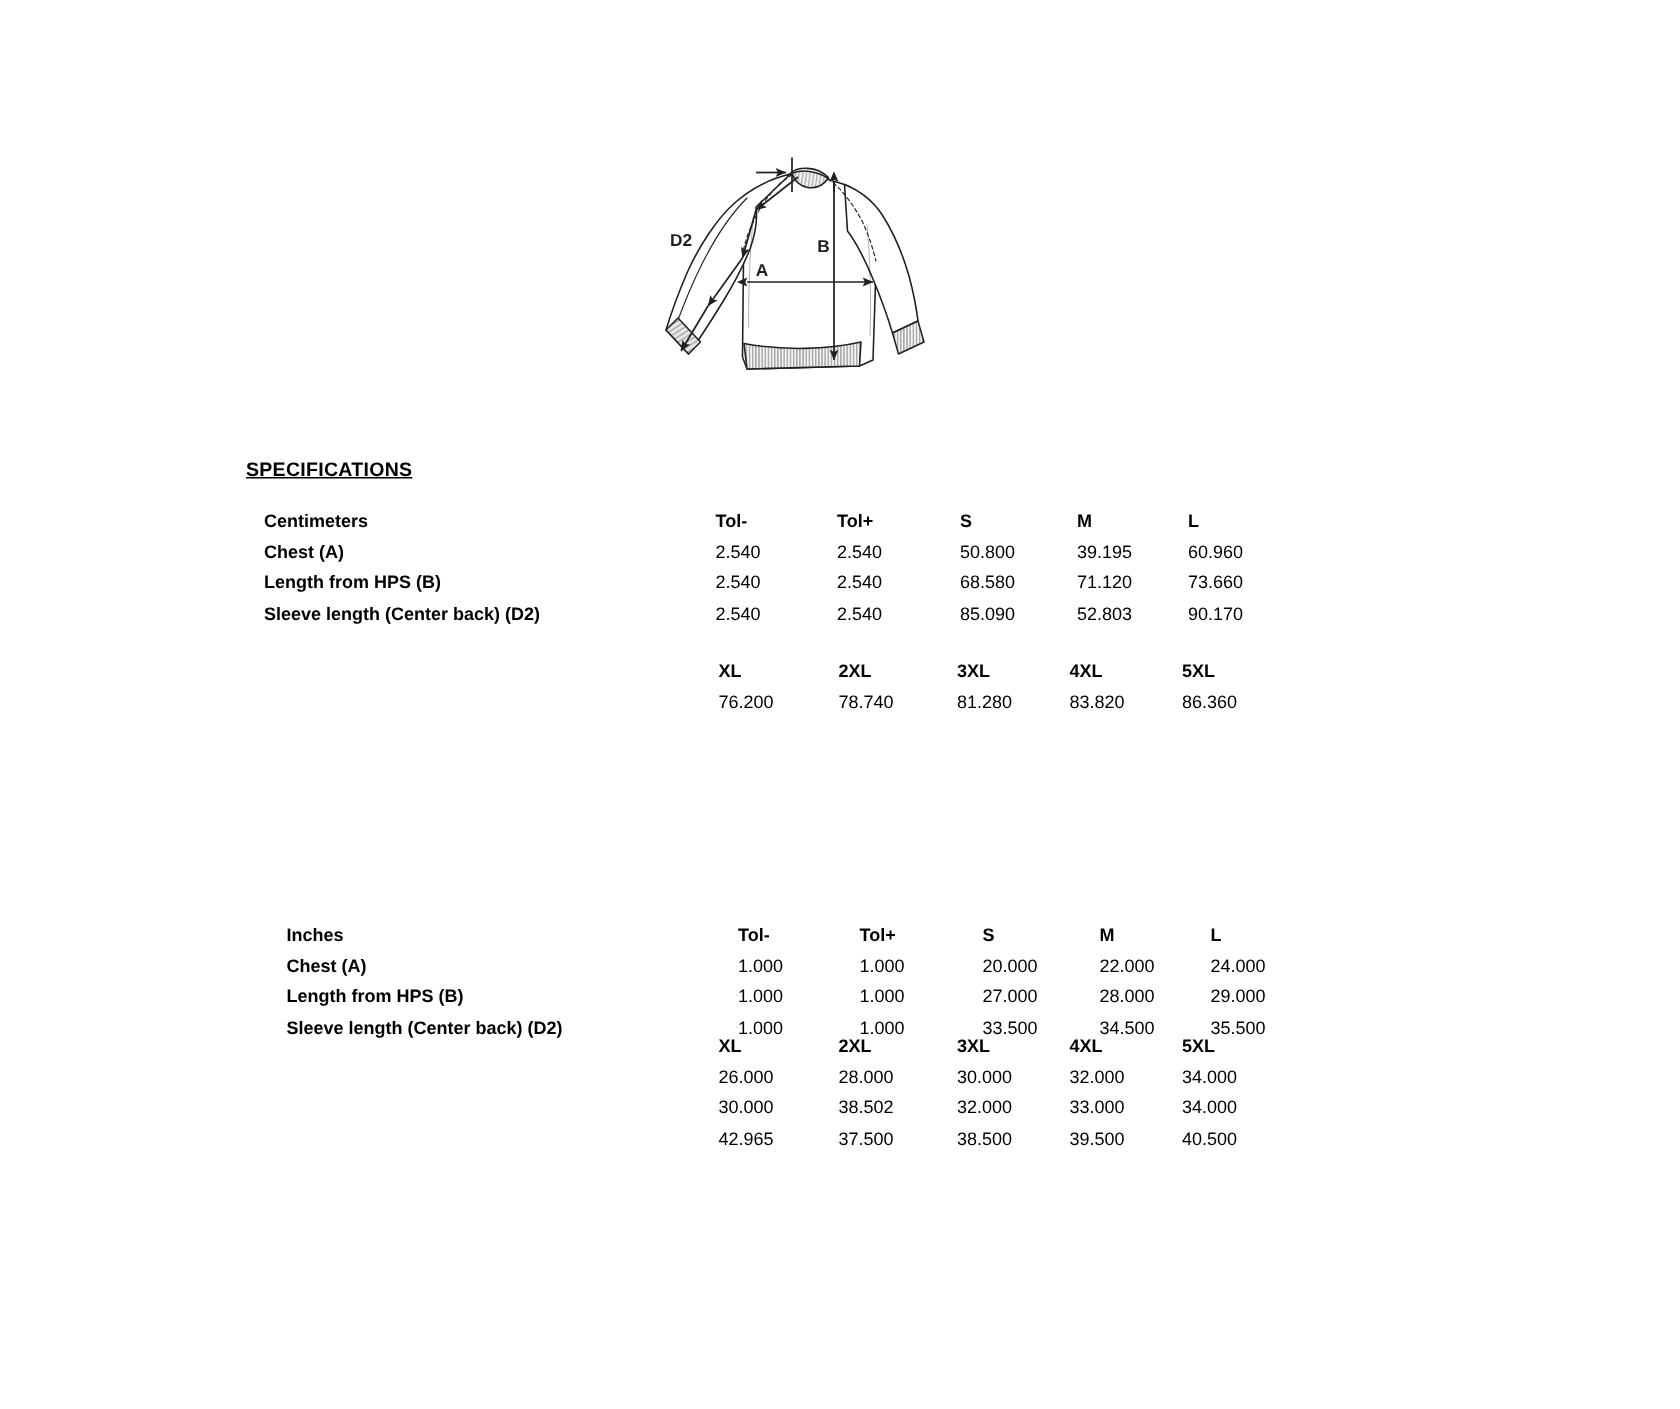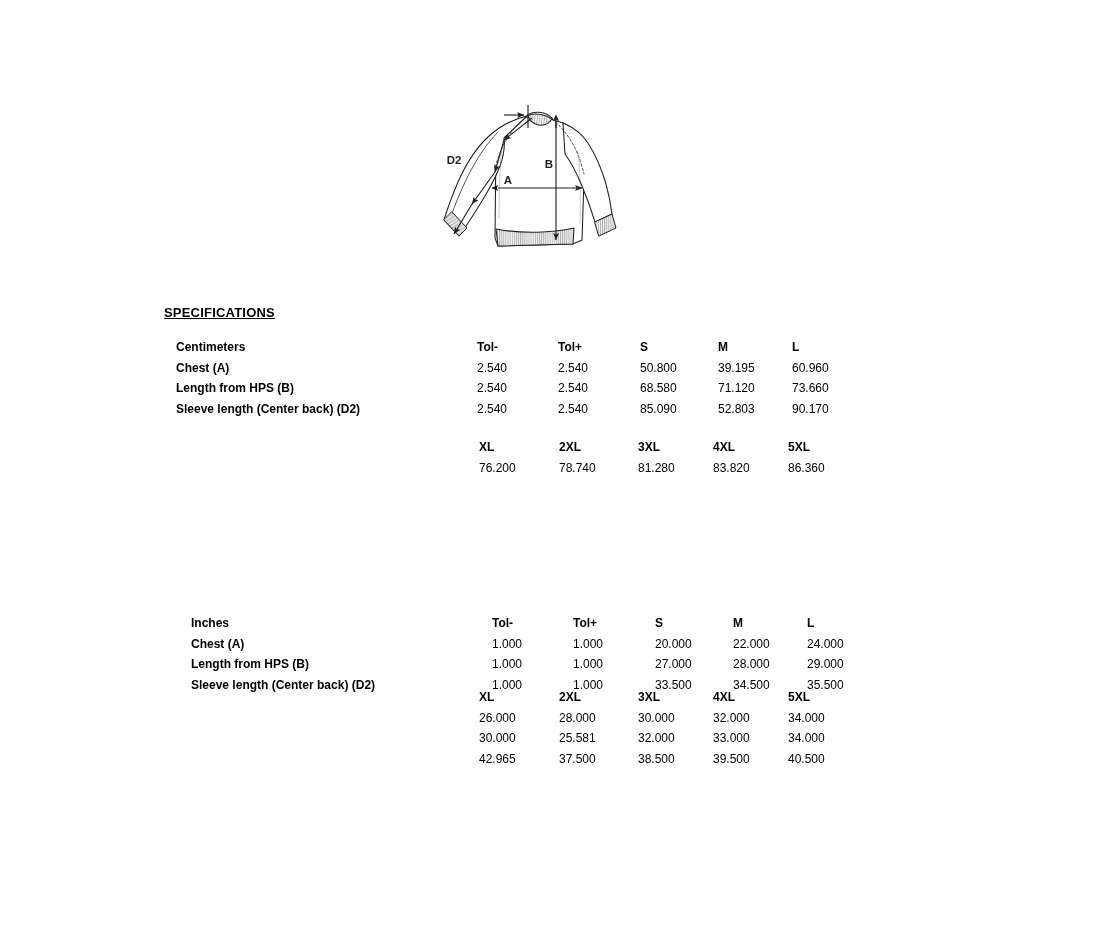--- a/index.html
+++ b/index.html
@@ -285,21 +285,21 @@
       <td class="lbl"></td>
       <td class="c1">26.000</td>
       <td class="c2">28.000</td>
       <td class="c3">30.000</td>
       <td class="c4">32.000</td>
       <td class="c5">34.000</td>
     </tr>
     <tr>
       <td class="lbl"></td>
       <td class="c1">30.000</td>
-      <td class="c2">25.581</td>
+      <td class="c2">38.502</td>
       <td class="c3">32.000</td>
       <td class="c4">33.000</td>
       <td class="c5">34.000</td>
     </tr>
     <tr>
       <td class="lbl"></td>
       <td class="c1">42.965</td>
       <td class="c2">37.500</td>
       <td class="c3">38.500</td>
       <td class="c4">39.500</td>

